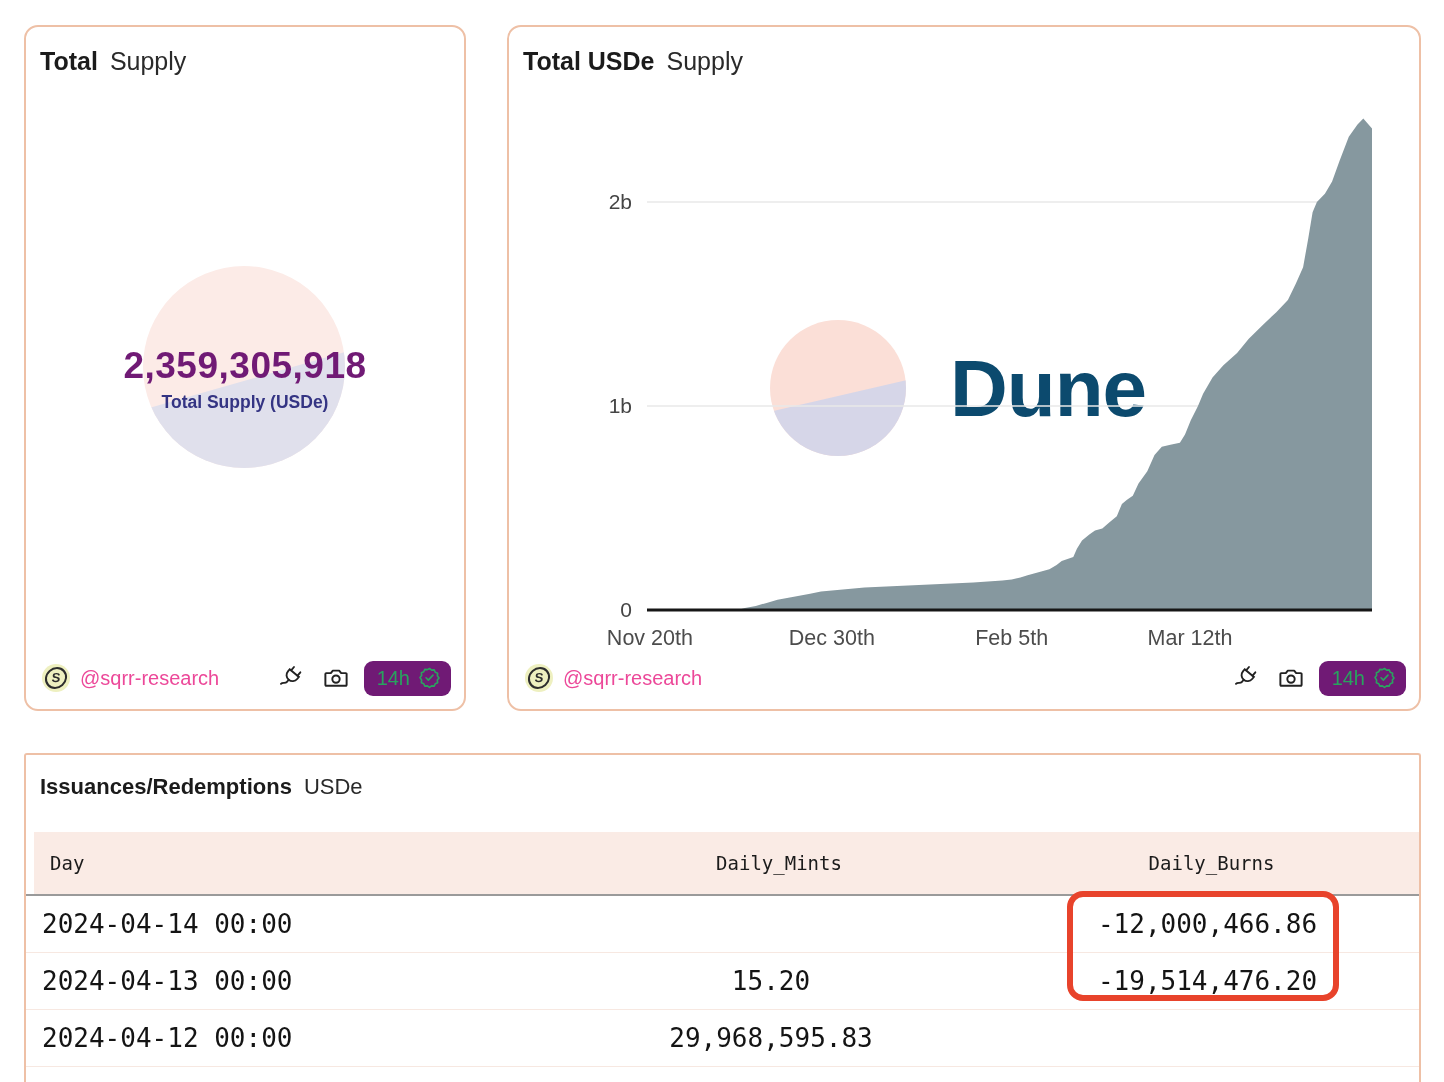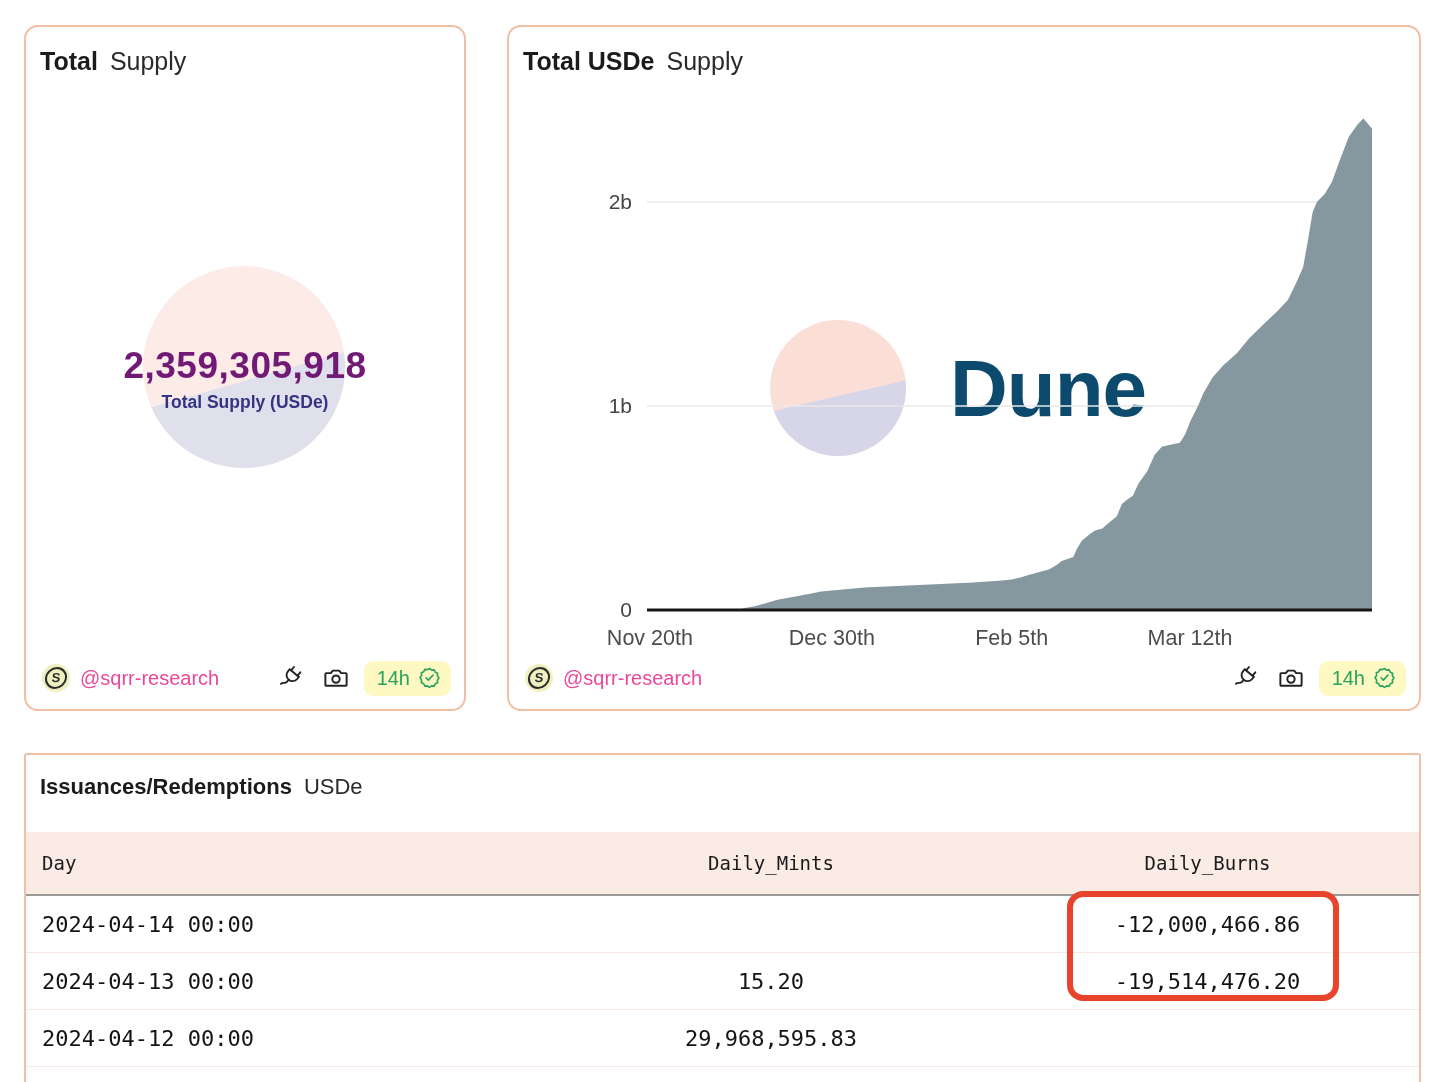--- a/index.html
+++ b/index.html
@@ -63,36 +63,36 @@
   .avatar-inner {
     width:22px; height:22px; border-radius:50%; border:2px solid #2d2d2d; box-sizing:border-box;
     color:#2d2d2d; font-weight:700; font-size:13px; line-height:18px; text-align:center;
     transform:skewX(-6deg);
   }
   .handle { font-size:20px; color:#ec4899; text-decoration:none; margin-left:10px; }
   .fspacer { flex:1; }
   .icon-btn { width:28px; height:28px; display:flex; align-items:center; justify-content:center; margin-left:16px; cursor:pointer; }
   .age-badge {
     margin-left:14px; display:flex; align-items:center; gap:8px;
-    background:#fef9c3; color:#28a35e; font-size:20px; line-height:26px;
+    background:#701a75; color:#28a35e; font-size:20px; line-height:26px;
     padding:4px 10px 5px 13px; border-radius:9px; cursor:pointer;
   }
 
   
   .thead {
-    position:absolute; left:0; right:0; top:77px; height:62px; background:#faebe5;
+    position:absolute; left:8px; right:0; top:77px; height:62px; background:#faebe5;
     display:grid; grid-template-columns:520px 450px 1fr; align-items:center;
     font-family:"DejaVu Sans Mono", monospace; font-size:19px; color:#1b1b1b;
   }
   .thead-sep { position:absolute; left:0; right:0; top:139px; height:2px; background:#9a9a9a; }
   .tbody { position:absolute; left:0; right:0; top:141px; }
   .trow {
     display:grid; grid-template-columns:520px 450px 1fr; align-items:center;
     height:56px; border-bottom:1px solid #f7e8e1;
-    font-family:"DejaVu Sans Mono", monospace; font-size:22px; color:#141414;
+    font-family:"DejaVu Sans Mono", monospace; font-size:26px; color:#141414;
   }
   .cell-day   { padding-left:16px; text-align:left; }
   .cell-mints { text-align:center; }
   .cell-burns { text-align:center; }
   .thead .cell-burns, .thead .cell-mints { text-align:center; }
   .red-annotation {
     position:absolute; left:1041px; top:136px; width:272px; height:110px;
     border:6px solid #e8432b; border-radius:16px; box-sizing:border-box; pointer-events:none;
   }
 </style>

